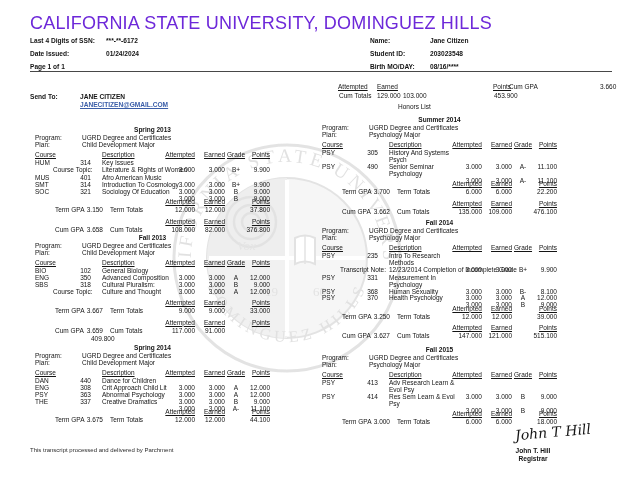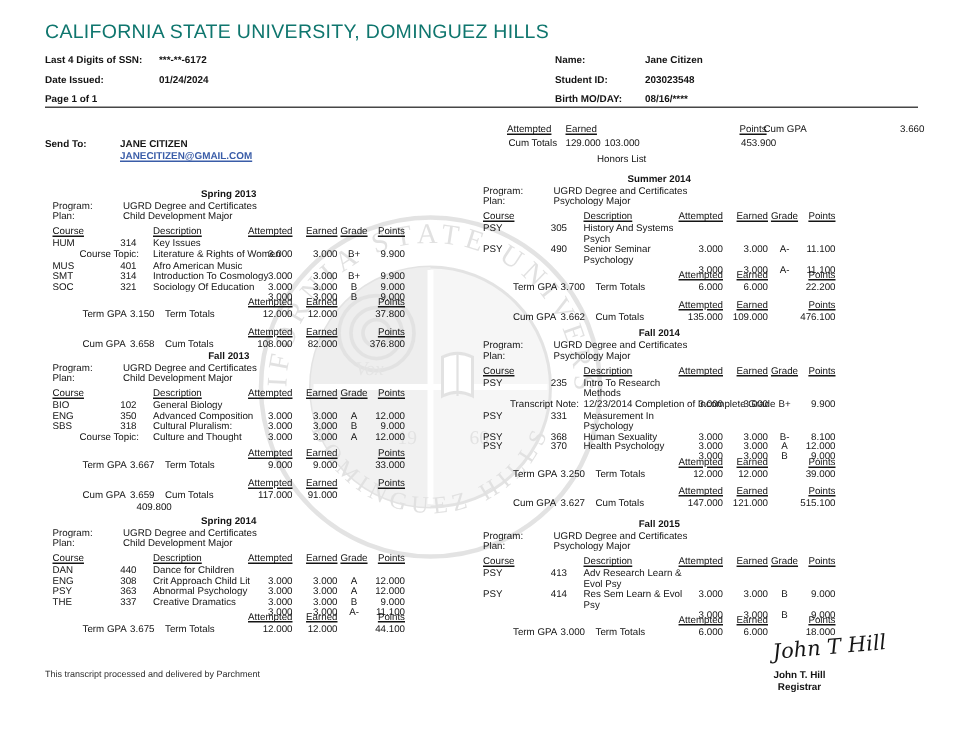--- a/index.html
+++ b/index.html
@@ -2,21 +2,21 @@
 <html><head>
 <meta charset="utf-8">
 <style>
   html,body{margin:0;padding:0;background:#fff;}
   .page{position:relative;width:640px;height:494px;background:#ffffff;overflow:hidden;
         font-family:"Liberation Sans",sans-serif;color:#141414;}
   .a{position:absolute;white-space:nowrap;}
   .u{text-decoration:underline;}
   .b{font-weight:bold;}
   
-  .uni-title{position:absolute;left:30px;top:13px;font-size:13px;letter-spacing:.2px;color:#0f766e;}
+  .uni-title{position:absolute;left:30px;top:13px;font-size:18px;letter-spacing:.2px;color:#6d28d9;}
   .hf{position:absolute;font-size:6.6px;font-weight:bold;}
   .rule{position:absolute;left:30px;width:582px;top:71px;border-top:1.7px solid #474747;}
   
   .section{position:absolute;width:235px;font-size:6.5px;line-height:6.9px;z-index:2;}
   .sec-title{font-weight:bold;text-align:center;height:8px;}
   .kv{position:relative;height:7.2px;}
   .kv .lab{position:absolute;left:0;}
   .kv .val{position:absolute;left:47px;white-space:nowrap;}
   .chead,.mini,.trow,.nrow,.wrow{position:relative;height:8px;}
   .chead{margin-top:2.5px;}

